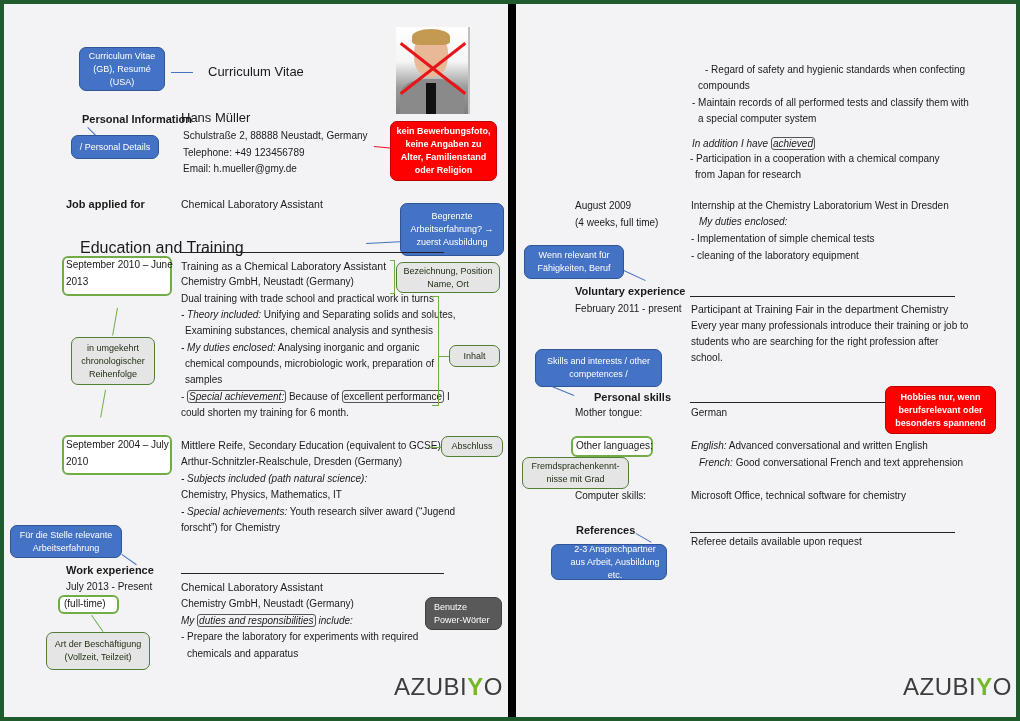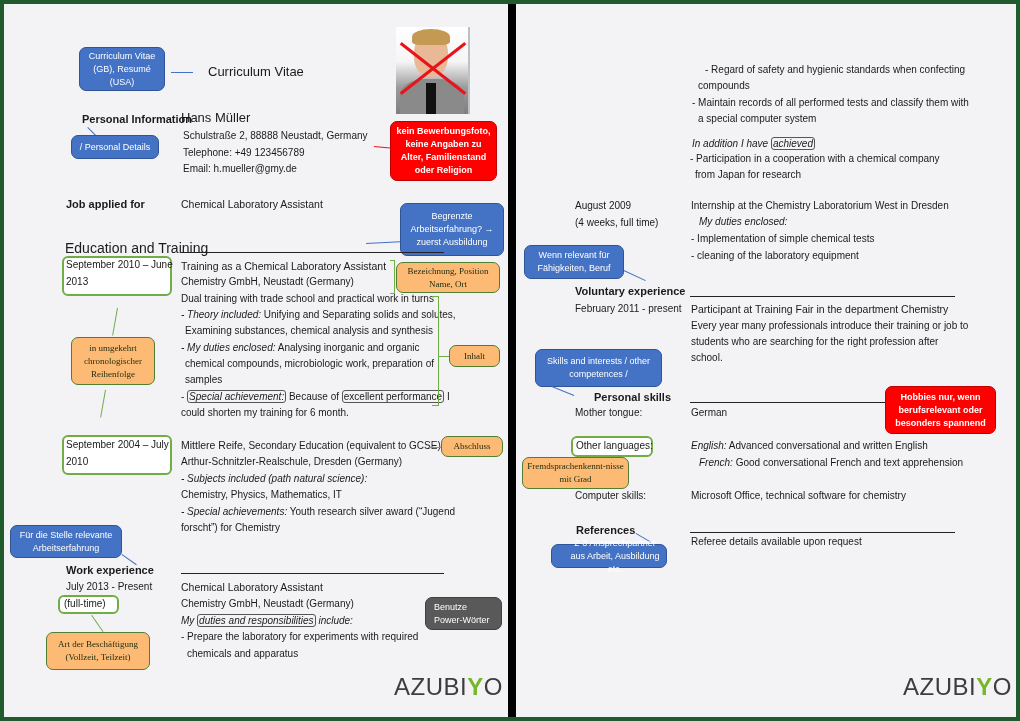--- a/index.html
+++ b/index.html
@@ -9,21 +9,21 @@
   #page-right{left:512px;width:504px;height:713px;border-left:4px solid #000;box-sizing:border-box;}
   .divider{position:absolute;left:508px;top:4px;width:6px;height:713px;background:#000;}
   .t{position:absolute;font-size:10px;line-height:16px;white-space:nowrap;color:#1a1a1a;}
   .i{font-style:italic;}
   .lbl{font-size:11px;font-weight:bold;}
   .title{font-size:13px;}
   .name{font-size:13px;}
   .rule{position:absolute;height:1px;background:#222;}
   .note{position:absolute;border-radius:7px;color:#fff;font-size:9px;line-height:13px;text-align:center;display:flex;align-items:center;justify-content:center;box-sizing:border-box;padding:2px 4px;}
   .blue{background:#4472c4;border:1.5px solid #2f5597;}
-  .green{background:#fdba74;border:1.5px solid #507e32;color:#1c2b10;font-family:Liberation Serif, serif;}
+  .green{background:#e5e5e5;border:1.5px solid #507e32;color:#1c2b10;}
   .red{background:#ff0000;border:1.5px solid #c00000;font-weight:bold;}
   .gray{background:#595959;border:1.5px solid #404040;text-align:left;justify-content:flex-start;}
   .gbox{position:absolute;border:2.5px solid #70ad47;border-radius:6px;background:#fff;box-sizing:border-box;}
   .hl{border:1.5px solid #555;border-radius:3px;padding:0 1px;}
   .line{position:absolute;transform-origin:0 0;height:1.2px;}
   .logo{position:absolute;font-size:24px;color:#3d3d3d;letter-spacing:0.5px;font-family:"Liberation Sans",sans-serif;}
   .logo .y{color:#76b82a;font-weight:bold;}
   .photo{position:absolute;left:396px;top:27px;width:72px;height:87px;background:linear-gradient(#ffffff 0%,#f5f5f5 40%,#9a9a9a 70%,#7f7f7f 100%);overflow:hidden;border-right:2px solid #c0c0c0;}
   .photo .face{position:absolute;left:18px;top:6px;width:34px;height:44px;border-radius:45%;background:#e9b896;}
   .photo .hair{position:absolute;left:16px;top:2px;width:38px;height:16px;border-radius:50% 50% 20% 20%;background:#c49a52;}
@@ -62,21 +62,21 @@
 
 <div class="line" style="left:374px;top:146px;width:16px;background:#e8141a;transform:rotate(5deg);"></div>
 <div class="note red" style="left:390px;top:121px;width:107px;height:60px;">kein Bewerbungsfoto, keine Angaben zu Alter, Familienstand oder Religion</div>
 
 <div class="t lbl" style="left:66px;top:196px;">Job applied for</div>
 <div class="t" style="left:181px;top:196px;font-size:10.5px;">Chemical Laboratory Assistant</div>
 
 <div class="note blue" style="left:400px;top:203px;width:104px;height:53px;">Begrenzte Arbeitserfahrung? → zuerst Ausbildung</div>
 <div class="line" style="left:366px;top:243px;width:34px;background:#4472c4;transform:rotate(-3deg);"></div>
 
-<div class="t lbl" style="left:65px;top:240px;font-weight:normal;font-size:14px;">Education and Training</div>
+<div class="t lbl" style="left:80px;top:240px;font-weight:normal;font-size:16px;">Education and Training</div>
 <div class="rule" style="left:181px;top:252px;width:263px;"></div>
 
 <div class="gbox" style="left:62px;top:256px;width:110px;height:40px;"></div>
 <div class="t" style="left:66px;top:257px;">September 2010 – June</div>
 <div class="t" style="left:66px;top:274px;">2013</div>
 
 <div class="t" style="left:181px;top:258px;font-size:10.5px;">Training as a Chemical Laboratory Assistant</div>
 <div class="t" style="left:181px;top:274px;">Chemistry GmbH, Neustadt (Germany)</div>
 <div class="t" style="left:181px;top:291px;">Dual training with trade school and practical work in turns</div>
 <div class="t" style="left:181px;top:307px;"><span class="i">- Theory included:</span><span> Unifying and Separating solids and solutes,</span></div>
@@ -175,15 +175,15 @@
 
 <div class="note green" style="left:522px;top:457px;width:107px;height:32px;">Fremdsprachenkennt-nisse mit Grad</div>
 
 <div class="t" style="left:575px;top:488px;">Computer skills:</div>
 <div class="t" style="left:691px;top:488px;">Microsoft Office, technical software for chemistry</div>
 
 <div class="t lbl" style="left:576px;top:522px;">References</div>
 <div class="line" style="left:636px;top:533px;width:18px;background:#4472c4;transform:rotate(30deg);"></div>
 <div class="rule" style="left:690px;top:532px;width:265px;"></div>
 <div class="t" style="left:691px;top:534px;">Referee details available upon request</div>
-<div class="note blue" style="left:551px;top:544px;width:116px;height:24px;padding-left:16px;">2-3 Ansprechpartner aus Arbeit, Ausbildung etc.</div>
+<div class="note blue" style="left:551px;top:544px;width:116px;height:36px;padding-left:16px;">2-3 Ansprechpartner aus Arbeit, Ausbildung etc.</div>
 
 <div class="logo" style="left:903px;top:673px;"><span>AZUBI</span><span class="y">Y</span><span>O</span></div>
 
 </body></html>

